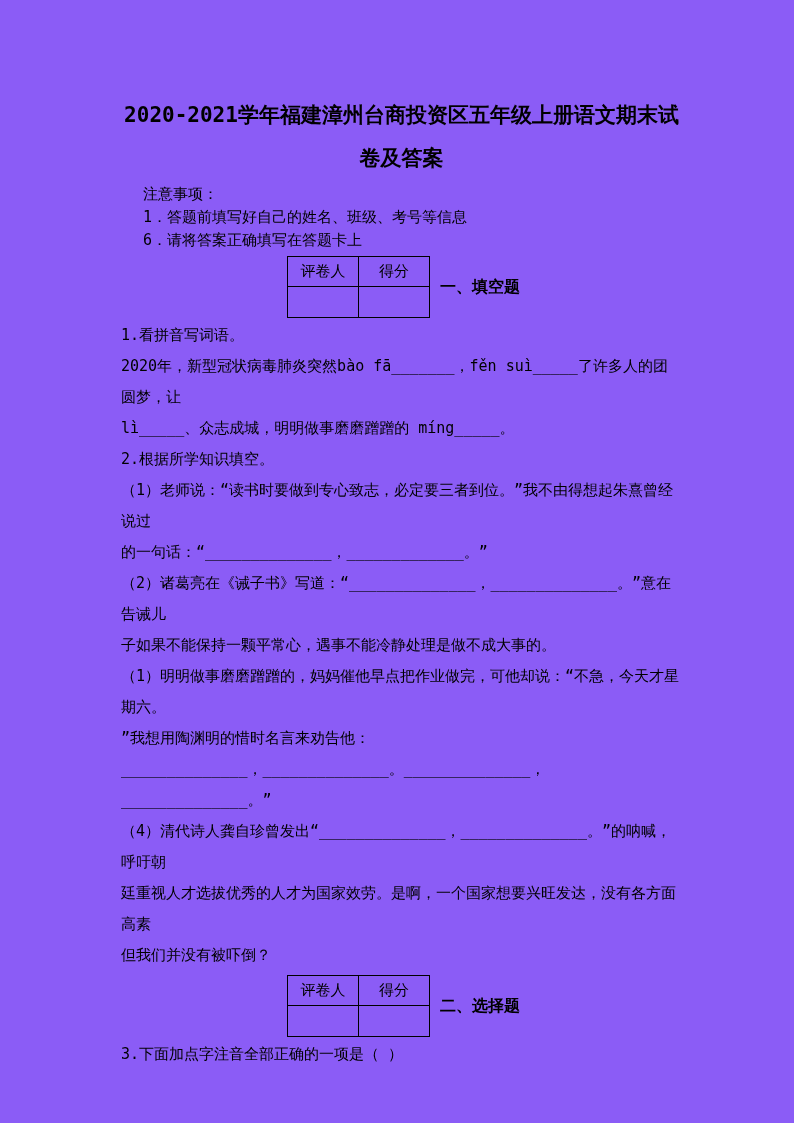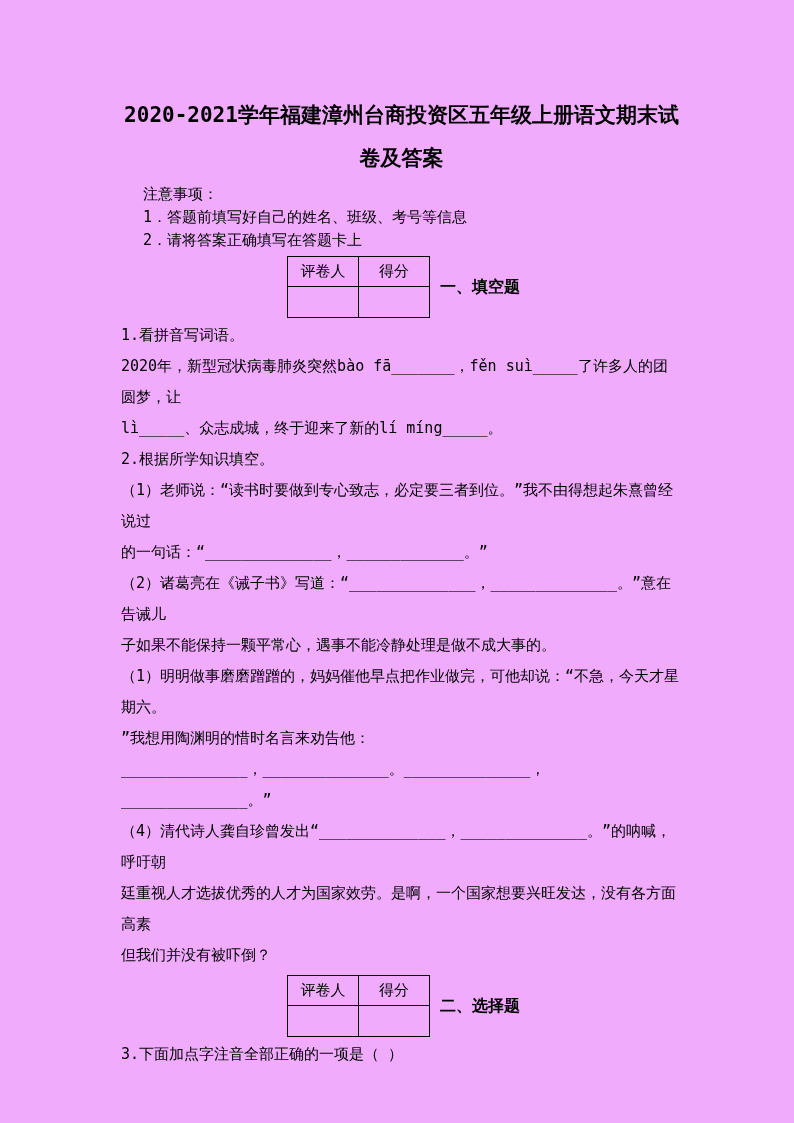--- a/index.html
+++ b/index.html
@@ -2,21 +2,21 @@
 <html><head>
 <meta charset="utf-8">
 <style>
   * { margin: 0; padding: 0; box-sizing: border-box; }
   html, body { background: #ffffff; }
   .page {
     position: relative;
     width: 794px;
     height: 1123px;
     margin: 0 auto;
-    background: #f0abfc;
+    background: #8b5cf6;
     color: #000000;
     padding: 0 112px 0 121px;
     font-family: "DejaVu Sans Mono", monospace;
     font-size: 15px;
     overflow: hidden;
   }
   .title {
     padding-top: 94px;
     text-align: center;
     font-size: 21px;
@@ -50,21 +50,21 @@
 <div class="page">
 
   <div class="title">
     <span>2020-2021学年福建漳州台商投资区五年级上册语文期末试</span><br>
     <span>卷及答案</span>
   </div>
 
   <div class="notice">
     <div class="notice-line">注意事项：</div>
     <div class="notice-line">1．答题前填写好自己的姓名、班级、考号等信息</div>
-    <div class="notice-line">2．请将答案正确填写在答题卡上</div>
+    <div class="notice-line">6．请将答案正确填写在答题卡上</div>
   </div>
 
   <div class="section-row">
     <table class="score-table">
       <tbody>
           <tr class="head-row">
         <td>评卷人</td>
         <td>得分</td>
       </tr>
       <tr class="blank-row">
@@ -72,21 +72,21 @@
         <td></td>
       </tr>
     </tbody>
       </table>
     <div class="section-heading">一、填空题</div>
   </div>
 
   <div>
     <div class="line">1.看拼音写词语。</div>
     <div class="line">2020年，新型冠状病毒肺炎突然bào fā_______，fěn suì_____了许多人的团圆梦，让</div>
-    <div class="line">lì_____、众志成城，终于迎来了新的lí míng_____。</div>
+    <div class="line">lì_____、众志成城，明明做事磨磨蹭蹭的 míng_____。</div>
   </div>
 
   <div>
     <div class="line">2.根据所学知识填空。</div>
     <div class="line">（1）老师说：“读书时要做到专心致志，必定要三者到位。”我不由得想起朱熹曾经说过</div>
     <div class="line">的一句话：“______________，_____________。”</div>
     <div class="line">（2）诸葛亮在《诫子书》写道：“______________，______________。”意在告诫儿</div>
     <div class="line">子如果不能保持一颗平常心，遇事不能冷静处理是做不成大事的。</div>
     <div class="line">（1）明明做事磨磨蹭蹭的，妈妈催他早点把作业做完，可他却说：“不急，今天才星期六。</div>
     <div class="line">”我想用陶渊明的惜时名言来劝告他：</div>

